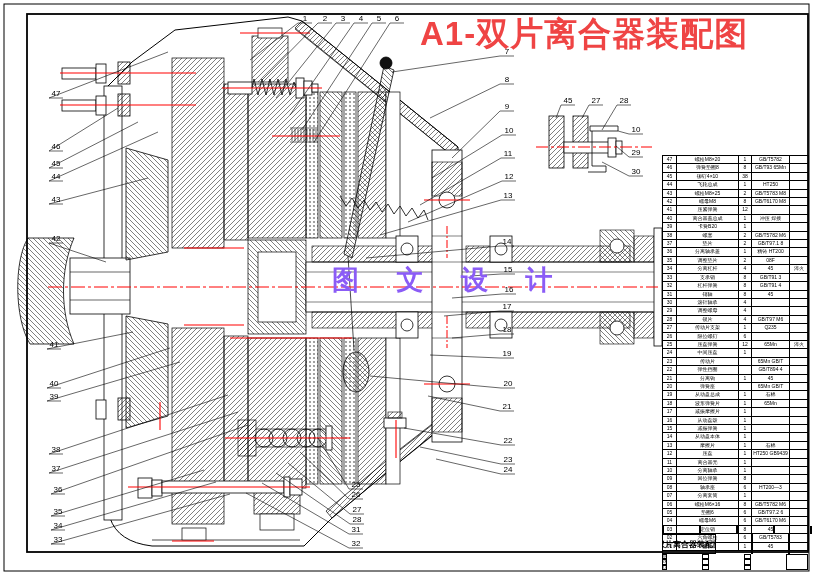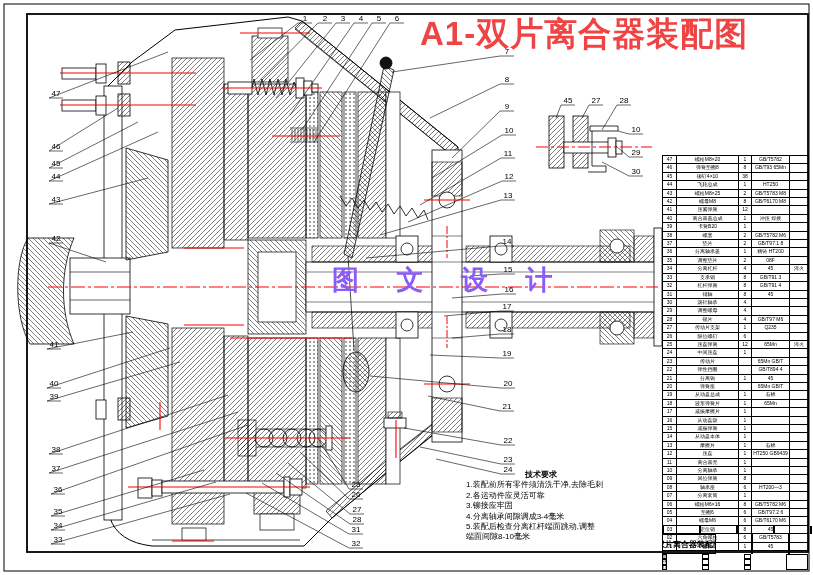--- a/index.html
+++ b/index.html
@@ -301,31 +301,20 @@
         <text x="636" y="155" text-anchor="middle" style="font:8px &quot;Liberation Sans&quot;,sans-serif;fill:#000;stroke:none;">29</text>
         <path d="M602,162 L629,176 L643,176"></path>
         <text x="636" y="174" text-anchor="middle" style="font:8px &quot;Liberation Sans&quot;,sans-serif;fill:#000;stroke:none;">30</text>
       </g>
 </svg>
 
 <div class="title-stamp">A1-双片离合器装配图</div>
 
 <div class="watermark">图 文 设 计</div>
 
-<div class="notes">
-  <div class="nt">技术要求</div>
-  <div id="notes-items">
-        <div>1.装配前所有零件须清洗干净,去除毛刺</div>
-        <div>2.各运动件应灵活可靠</div>
-        <div>3.铆接应牢固</div>
-        <div>4.分离轴承间隙调成3-4毫米</div>
-        <div>5.装配后检查分离杠杆端面跳动,调整</div>
-        <div>  端面间隙8-10毫米</div>
-      </div>
-</div>
 
 <table class="ptable" id="parts-table">
   <colgroup>
         <col style="width:14px">
         <col style="width:62px">
         <col style="width:13px">
   <col style="width:38px">
         <col style="width:19px">
       </colgroup>
   <tbody>

